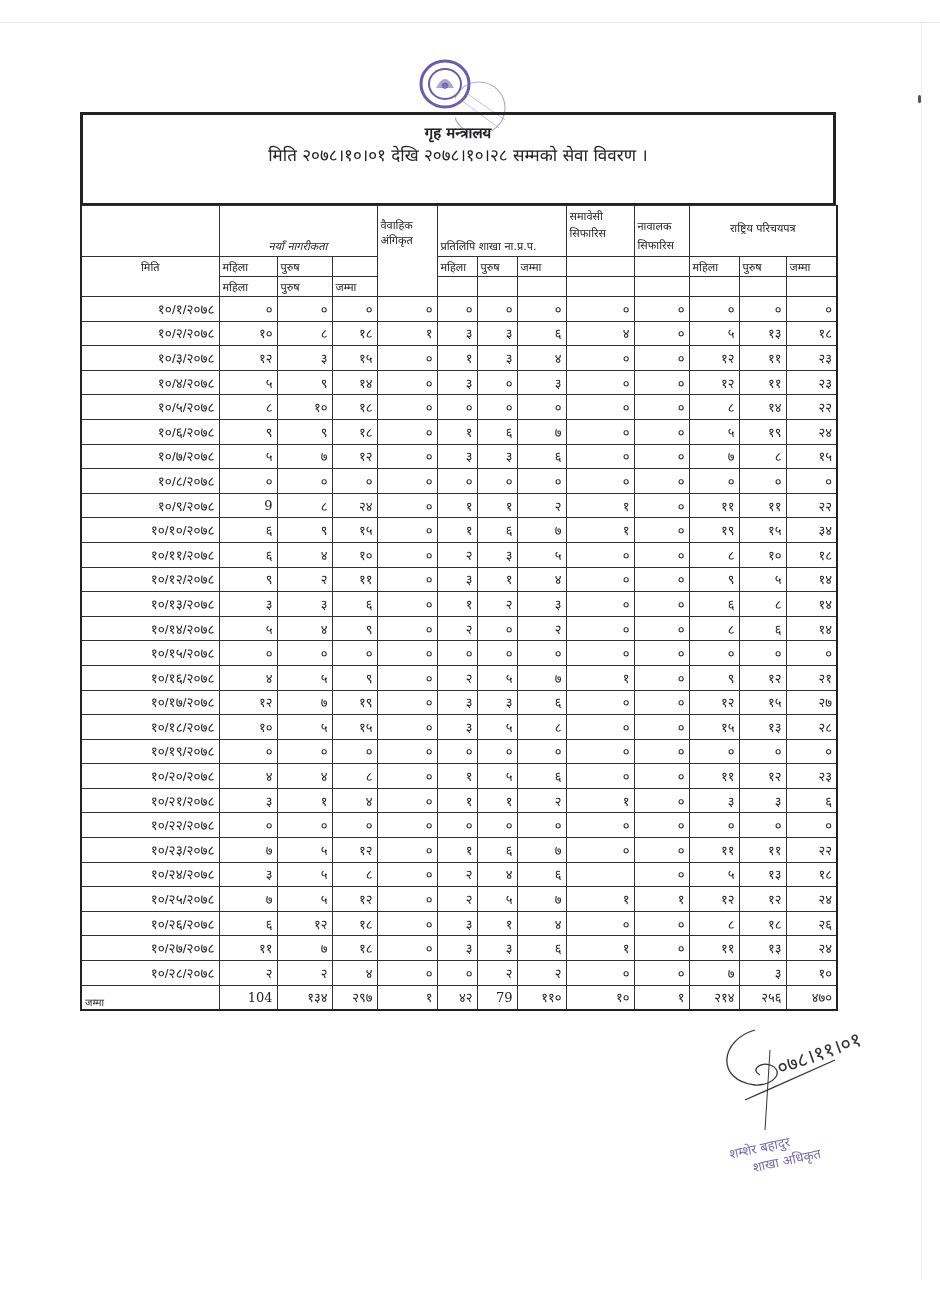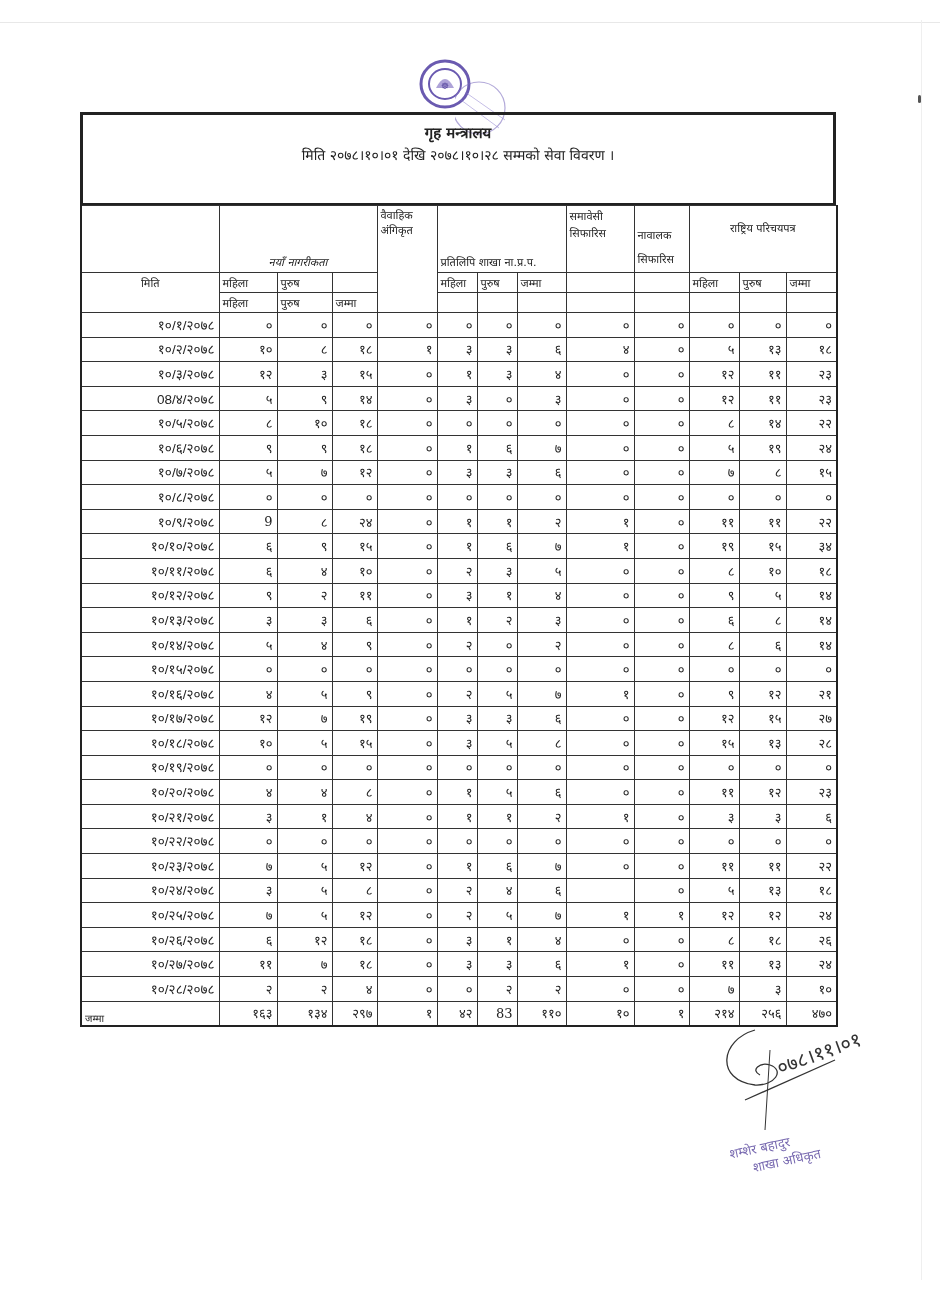--- a/index.html
+++ b/index.html
@@ -13,21 +13,21 @@
 
   .seal { position:absolute; left:418px; top:58px; width:54px; height:52px; }
   .seal2 { position:absolute; left:455px; top:80px; width:60px; height:60px; }
 
   .doc { position:absolute; left:80px; top:112px; width:756px; }
   .title-box {
     border:3px solid #222; border-bottom:2px solid #222; height:88px; text-align:center; position:relative;
   }
   .t1 { font-size:15px; font-weight:bold; margin-top:9px; line-height:18px; }
   .t2 { font-size:19px; line-height:26px; margin-top:2px; }
-  .t3 { font-size:14px; line-height:26px; }
+  .t3 { font-size:17px; line-height:26px; }
 
   table.sheet {
     border-collapse:collapse; width:756px; table-layout:fixed;
     font-size:11px; border-left:2px solid #222; border-right:2px solid #222;
   }
   table.sheet td { border:1px solid #333; padding:0 3px; height:19px; vertical-align:middle; }
   .hdr td { font-size:11px; }
   .grp { text-align:center; font-size:11.5px; }
   .num { text-align:right; font-family:"DejaVu Serif", serif; font-size:13px; height:23.6px !important; padding-right:4px !important; }
   .date { text-align:right; font-family:Liberation Sans, sans-serif; font-size:13.5px; padding-right:4px !important; }
@@ -75,24 +75,24 @@
       <col style="width:68px">
         <col style="width:55px">
         <col style="width:50px">
         <col style="width:47px">
         <col style="width:51px">
     </colgroup>
     <tbody>
       <tr class="hdr">
         <td style="height:36px;border-bottom:1px solid #333;"></td>
         <td colspan="3" class="grp" style="vertical-align:bottom;padding-bottom:3px;font-style:italic;">नयाँ नागरीकता</td>
-        <td rowspan="3" style="vertical-align:top;padding-top:2px;font-size:11px;line-height:15px;">वैवाहिक अंगिकृत</td>
+        <td rowspan="3" style="vertical-align:top;padding-top:12px;font-size:11px;line-height:15px;">वैवाहिक अंगिकृत</td>
         <td colspan="3" style="vertical-align:bottom;padding-bottom:3px;">प्रतिलिपि शाखा ना.प्र.प.</td>
         <td style="vertical-align:top;padding-top:2px;line-height:17px;">समावेसी सिफारिस</td>
-        <td style="vertical-align:top;padding-top:18px;line-height:24px;">नावालक सिफारिस</td>
+        <td style="vertical-align:top;padding-top:12px;line-height:19px;font-family:Liberation Mono, monospace;">नावालक सिफारिस</td>
         <td colspan="3" class="grp" style="vertical-align:top;padding-top:14px;">राष्ट्रिय परिचयपत्र</td>
       </tr>
       <tr class="hdr">
         <td class="grp" style="border-bottom:none;">मिति</td>
         <td>महिला</td>
         <td>पुरुष</td>
         <td></td>
         <td>महिला</td>
         <td>पुरुष</td>
         <td>जम्मा</td>
@@ -157,21 +157,21 @@
           <td class="num">१</td>
           <td class="num">३</td>
           <td class="num">४</td>
           <td class="num">०</td>
           <td class="num">०</td>
           <td class="num">१२</td>
           <td class="num">११</td>
           <td class="num">२३</td>
         </tr>
         <tr>
-          <td class="num date">08/४/२०७८</td>
+          <td class="num date">१०/४/२०७८</td>
           <td class="num">५</td>
           <td class="num">९</td>
           <td class="num">१४</td>
           <td class="num">०</td>
           <td class="num">३</td>
           <td class="num">०</td>
           <td class="num">३</td>
           <td class="num">०</td>
           <td class="num">०</td>
           <td class="num">१२</td>
@@ -535,26 +535,26 @@
           <td class="num">०</td>
           <td class="num">०</td>
           <td class="num">७</td>
           <td class="num">३</td>
           <td class="num">१०</td>
         </tr>
       </tbody>
     <tbody>
       <tr class="total">
         <td class="num total-label" style="text-align:left;font-family:'DejaVu Sans',sans-serif;font-size:10px;">जम्मा</td>
-        <td class="num">१६३</td>
+        <td class="num">104</td>
         <td class="num">१३४</td>
         <td class="num">२९७</td>
         <td class="num">१</td>
         <td class="num">४२</td>
-        <td class="num">83</td>
+        <td class="num">79</td>
         <td class="num">११०</td>
         <td class="num">१०</td>
         <td class="num">१</td>
         <td class="num">२१४</td>
         <td class="num">२५६</td>
         <td class="num">४७०</td>
       </tr>
     </tbody>
   </table>
 </div>

